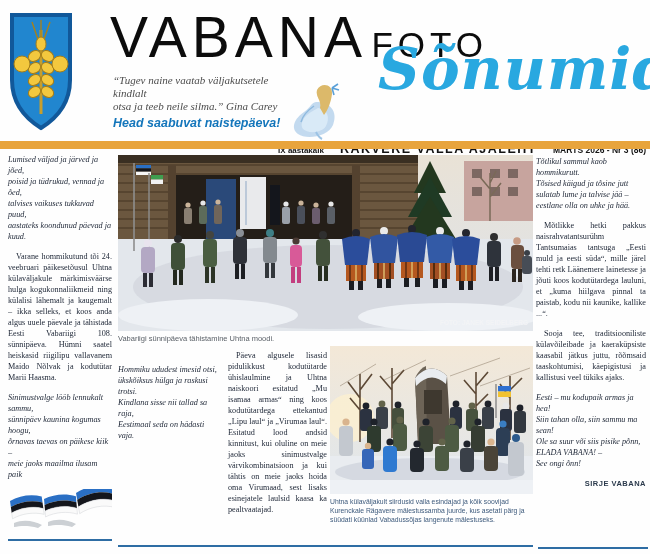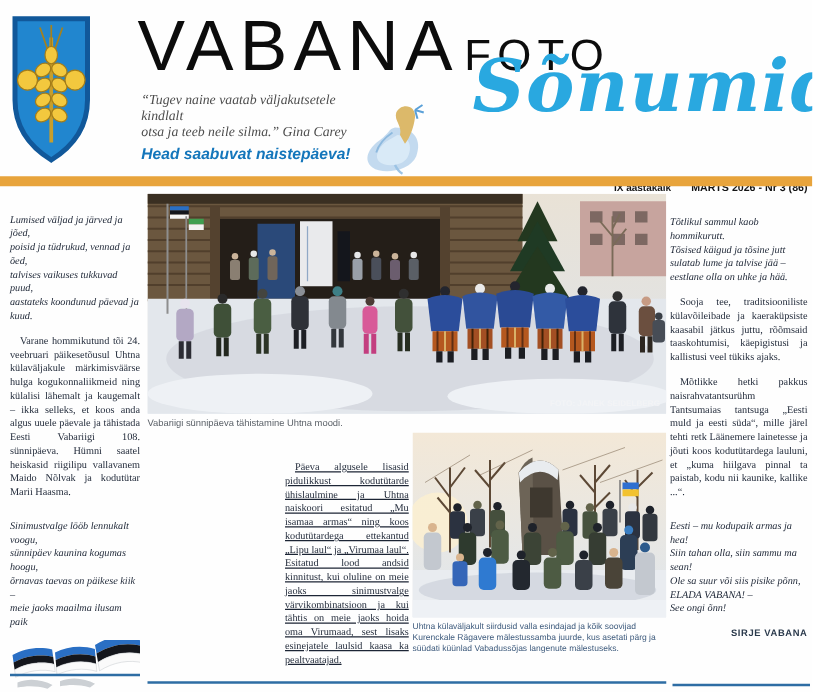--- a/index.html
+++ b/index.html
@@ -24,23 +24,23 @@
              font-family:"Liberation Sans",sans-serif;color:#141414;}
   .edition{font-size:8px;font-weight:bold;margin-top:24px;}
   .masthead{font-size:12.5px;font-weight:bold;letter-spacing:1.5px;}
   .issue{font-size:8.5px;font-weight:bold;}
   .gold-bar{position:absolute;left:0;top:141px;width:650px;height:8px;background:#e8a43c;}
 
   
   .col{position:absolute;font-size:8.2px;line-height:11px;text-align:justify;}
   .col-left{left:8px;top:154px;width:104px;}
   .colA{left:118px;top:350px;width:100px;}
-  .colB{left:228px;top:366px;width:99px;text-decoration:underline;}
+  .colB{left:228px;top:348px;width:99px;}
   .col-right{left:536px;top:156px;width:110px;}
-  .poem{font-style:italic;white-space:pre-line;text-align:left;margin:16px 0 9px 0;}
+  .poem{font-style:italic;white-space:pre-line;text-align:left;margin:0 0 9px 0;}
   .para{margin:0 0 9px 0;text-indent:8px;}
   .byline{text-align:right;font-family:"Liberation Sans",sans-serif;font-weight:bold;
           font-size:7.5px;color:#2b3a4c;margin-top:6px;letter-spacing:.5px;}
 
   
   .main-photo{position:absolute;left:118px;top:155px;width:415px;height:176px;}
   .caption1{position:absolute;left:118px;top:334px;width:320px;
             font-family:"Liberation Sans",sans-serif;font-size:7.5px;color:#5b6168;}
   .photo2{position:absolute;left:330px;top:346px;width:203px;height:148px;}
   .caption2{position:absolute;left:330px;top:497px;width:203px;
@@ -95,32 +95,33 @@
     <path d="M32,26 C42,27 44,36 40,44 C36,51 22,52 17,47 C13,42 18,34 25,30 Z" fill="#dcebf7" opacity="0.9"></path>
     <path d="M28,24 C22,28 17,33 15,40" stroke="#8db9de" stroke-width="1.5" fill="none"></path>
     <circle cx="37" cy="12" r="6" fill="#f2d7bd"></circle>
     <path d="M31,8 C35,0 47,2 46,12 C45,20 42,28 38,33 L34,26 C36,19 29,14 31,8 Z" fill="#dcb96a"></path>
     <path d="M46,6 L52,2 M46,6 L53,8 M46,6 L48,13" stroke="#5aa0d8" stroke-width="1.6" fill="none"></path>
     <path d="M30,50 C32,54 34,56 36,57" stroke="#9cc3e4" stroke-width="2" fill="none"></path>
   </svg>
 
   <div class="issue-row">
     <span class="edition">IX aastakäik</span>
+    <span class="masthead">RAKVERE VALLA AJALEHT</span>
     <span class="issue">MÄRTS 2026 - Nr 3 (86)</span>
   </div>
 
   <div class="gold-bar"></div>
 
   <div class="col col-left">
     <p class="poem">Lumised väljad ja järved ja jõed,
 poisid ja tüdrukud, vennad ja õed,
 talvises vaikuses tukkuvad puud,
 aastateks koondunud päevad ja kuud.</p>
     <p class="para">Varane hommikutund tõi 24. veebruari päikesetõusul Uhtna külaväljakule märkimisväärse hulga kogukonnaliikmeid ning külalisi lähemalt ja kaugemalt – ikka selleks, et koos anda algus uuele päevale ja tähistada Eesti Vabariigi 108. sünnipäeva. Hümni saatel heiskasid riigilipu vallavanem Maido Nõlvak ja kodutütar Marii Haasma.</p>
-    <p class="poem">Sinimustvalge lööb lennukalt voogu,
+    <p class="poem">Sinimustvalge lööb lennukalt sammu,
 sünnipäev kaunina kogumas hoogu,
 õrnavas taevas on päikese kiik –
 meie jaoks maailma ilusam paik</p>
     <svg class="flags" viewBox="0 0 104 42">
       <path d="M6,34 C16,30 26,32 34,36 L30,39 C20,36 12,37 6,38 Z" fill="#9aa2aa" opacity="0.5"></path>
       <path d="M40,33 C50,29 60,31 68,35 L64,38 C54,35 46,36 40,37 Z" fill="#9aa2aa" opacity="0.5"></path>
       <g transform="translate(2,12) rotate(-8)">
         <path d="M0,0 C10,-4 22,-4 32,0 L32,6 C22,2 10,2 0,6 Z" fill="#2a6fc4"></path>
         <path d="M0,6 C10,2 22,2 32,6 L32,12 C22,8 10,8 0,12 Z" fill="#14161c"></path>
         <path d="M0,12 C10,8 22,8 32,12 L32,18 C22,14 10,14 0,18 Z" fill="#fafafa" stroke="#c9ccd0" stroke-width="0.4"></path>
@@ -305,20 +306,24 @@
         <rect x="394" y="114" width="4" height="13" fill="#2c2620"></rect>
         <rect x="400" y="114" width="4" height="13" fill="#2c2620"></rect>
       <circle cx="409" cy="98" r="3" fill="#3a3f46"></circle>
         <rect x="404" y="101" width="10" height="18" rx="3" fill="#474d56"></rect>
     </g>
     <text x="410" y="170" text-anchor="end" font-family="Liberation Sans, sans-serif" font-size="6.5" font-weight="bold" fill="#f3f4f6">FOTO: JANEK SEIDELBERG</text>
   </svg>
   <div class="caption1">Vabariigi sünnipäeva tähistamine Uhtna moodi.</div>
 
   <div class="col colA">
+    <p class="poem" style="margin-top:14px">Hommiku ududest imesid otsi,
+ükskõiksus hülga ja raskusi trotsi.
+Kindlana sisse nii tallad sa raja,
+Eestimaal seda on hädasti vaja.</p>
   </div>
   <div class="col colB">
     <p class="para" style="margin-top:2px">Päeva algusele lisasid pidulikkust kodutütarde ühislaulmine ja Uhtna naiskoori esitatud „Mu isamaa armas“ ning koos kodutütardega ettekantud „Lipu laul“ ja „Virumaa laul“. Esitatud lood andsid kinnitust, kui oluline on meie jaoks sinimustvalge värvikombinatsioon ja kui tähtis on meie jaoks hoida oma Virumaad, sest lisaks esinejatele laulsid kaasa ka pealtvaatajad.</p>
   </div>
 
   <svg class="photo2" viewBox="0 0 203 148">
     <defs>
       <linearGradient id="sky2" x1="0" y1="0" x2="0" y2="1">
         <stop offset="0" stop-color="#f3e8d7"></stop>
           <stop offset="1" stop-color="#dfe6ed"></stop>
@@ -400,22 +405,22 @@
     </g>
     <rect y="134" width="203" height="14" fill="#eef1f5"></rect>
   </svg>
   <div class="caption2">Uhtna külaväljakult siirdusid valla esindajad ja kõik soovijad Kurenckale Rägavere mälestussamba juurde, kus asetati pärg ja süüdati küünlad Vabadussõjas langenute mälestuseks.</div>
 
   <div class="col col-right">
     <p class="poem">Tõtlikul sammul kaob hommikurutt.
 Tõsised käigud ja tõsine jutt
 sulatab lume ja talvise jää –
 eestlane olla on uhke ja hää.</p>
+    <p class="para">Mõtlikke hetki pakkus naisrahvatantsurühm Tantsumaias tantsuga „Eesti muld ja eesti süda“, mille järel tehti retk Läänemere lainetesse ja jõuti koos kodutütardega lauluni, et „kuma hiilgava pinnal ta paistab, kodu nii kaunike, kallike ...“.</p>
     <p class="para">Sooja tee, traditsiooniliste külavõileibade ja kaeraküpsiste kaasabil jätkus juttu, rõõmsaid taaskohtumisi, käepigistusi ja kallistusi veel tükiks ajaks.</p>
-    <p class="para">Mõtlikke hetki pakkus naisrahvatantsurühm Tantsumaias tantsuga „Eesti muld ja eesti süda“, mille järel tehti retk Läänemere lainetesse ja jõuti koos kodutütardega lauluni, et „kuma hiilgava pinnal ta paistab, kodu nii kaunike, kallike ...“.</p>
     <p class="poem">Eesti – mu kodupaik armas ja hea!
 Siin tahan olla, siin sammu ma sean!
 Ole sa suur või siis pisike põnn,
 ELADA VABANA! –
 See ongi õnn!</p>
     <div class="byline">SIRJE VABANA</div>
   </div>
 
   <div class="rule rule-left"></div>
   <div class="rule rule-mid"></div>

